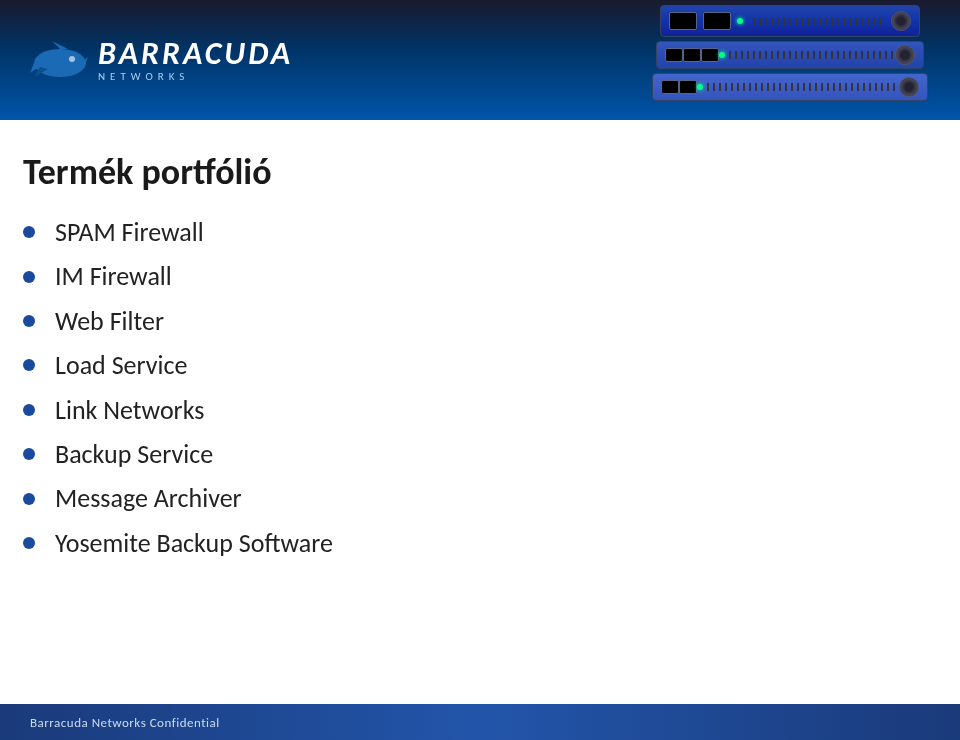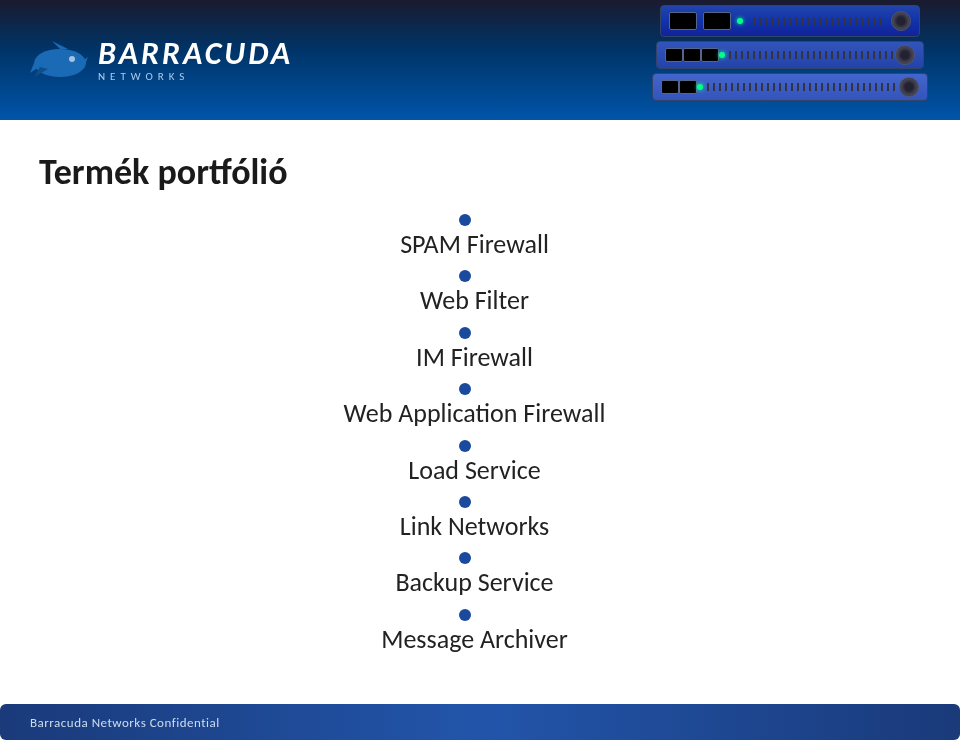--- a/index.html
+++ b/index.html
@@ -154,21 +154,21 @@
     .appliance-fan {
       width: 20px;
       height: 20px;
       border-radius: 50%;
       background: radial-gradient(circle, #223 30%, #445 60%, #223 100%);
       border: 1px solid #556;
     }
 
     
     .main-content {
-      padding: 30px 50px 20px 39px;
+      padding: 30px 50px 20px 23px;
       flex: 1;
     }
 
     .page-title {
       font-size: 36px;
       font-weight: 700;
       color: #1a1a1a;
       margin-bottom: 20px;
     }
 
@@ -177,21 +177,20 @@
       padding: 0;
     }
 
     .bullet-list li {
       display: flex;
       align-items: center;
       font-size: 26px;
       color: #222222;
       margin-bottom: 8px;
       line-height: 1.4;
-      flex-direction: column;
     }
 
     .bullet-dot {
       width: 12px;
       height: 12px;
       border-radius: 50%;
       background: #1a4a9e;
       margin-right: 20px;
       flex-shrink: 0;
     }
@@ -200,21 +199,20 @@
     .footer {
       position: absolute;
       bottom: 0;
       left: 0;
       width: 100%;
       height: 36px;
       background: linear-gradient(90deg, #1a3a7a 0%, #2255aa 50%, #1a3a7a 100%);
       display: flex;
       align-items: center;
       padding: 0 30px;
-      border-radius: 6px;
     }
 
     .footer-text {
       color: #ccddf0;
       font-size: 13px;
       letter-spacing: 0.5px;
     }
   </style>
 </head>
 <body>
@@ -268,44 +266,44 @@
 <div class="main-content">
   <h1 class="page-title">Termék portfólió</h1>
 
   <ul class="bullet-list">
     <li>
       <span class="bullet-dot"></span>
       <span>SPAM Firewall</span>
     </li>
     <li>
       <span class="bullet-dot"></span>
+      <span>IM Firewall</span>
+    </li>
+    <li>
+      <span class="bullet-dot"></span>
       <span>Web Filter</span>
     </li>
     <li>
       <span class="bullet-dot"></span>
-      <span>IM Firewall</span>
-    </li>
-    <li>
-      <span class="bullet-dot"></span>
-      <span>Web Application Firewall</span>
-    </li>
-    <li>
-      <span class="bullet-dot"></span>
       <span>Load Service</span>
     </li>
     <li>
       <span class="bullet-dot"></span>
       <span>Link Networks</span>
     </li>
     <li>
       <span class="bullet-dot"></span>
       <span>Backup Service</span>
     </li>
     <li>
       <span class="bullet-dot"></span>
       <span>Message Archiver</span>
+    </li>
+    <li>
+      <span class="bullet-dot"></span>
+      <span>Yosemite Backup Software</span>
     </li>
   </ul>
 </div>
 
 <div class="footer">
   <span class="footer-text">Barracuda Networks Confidential</span>
 </div>
 
 </body></html>

